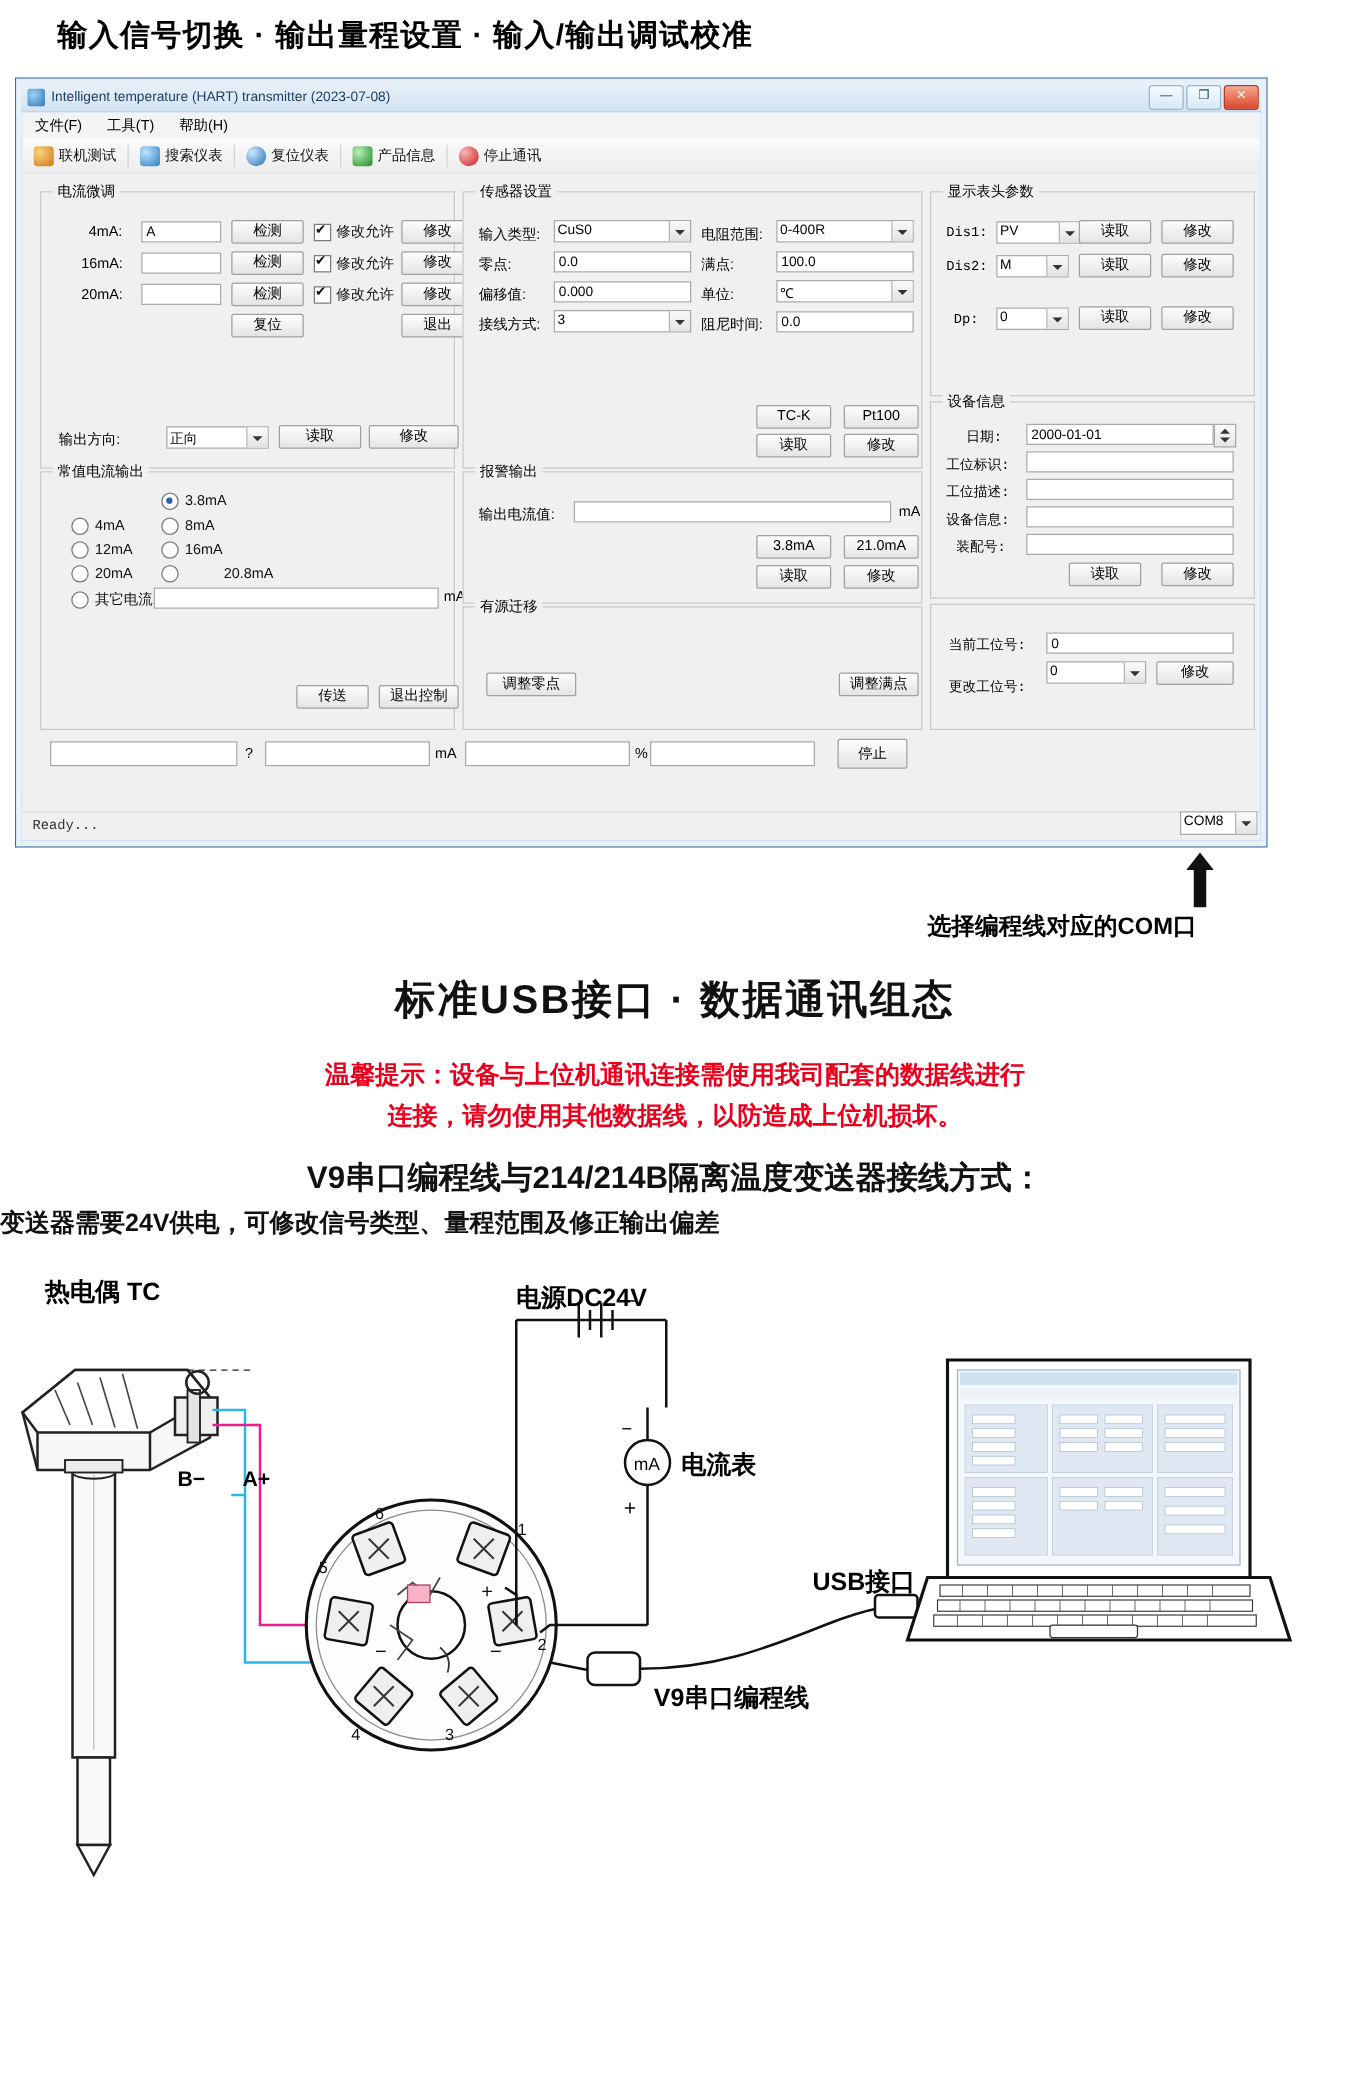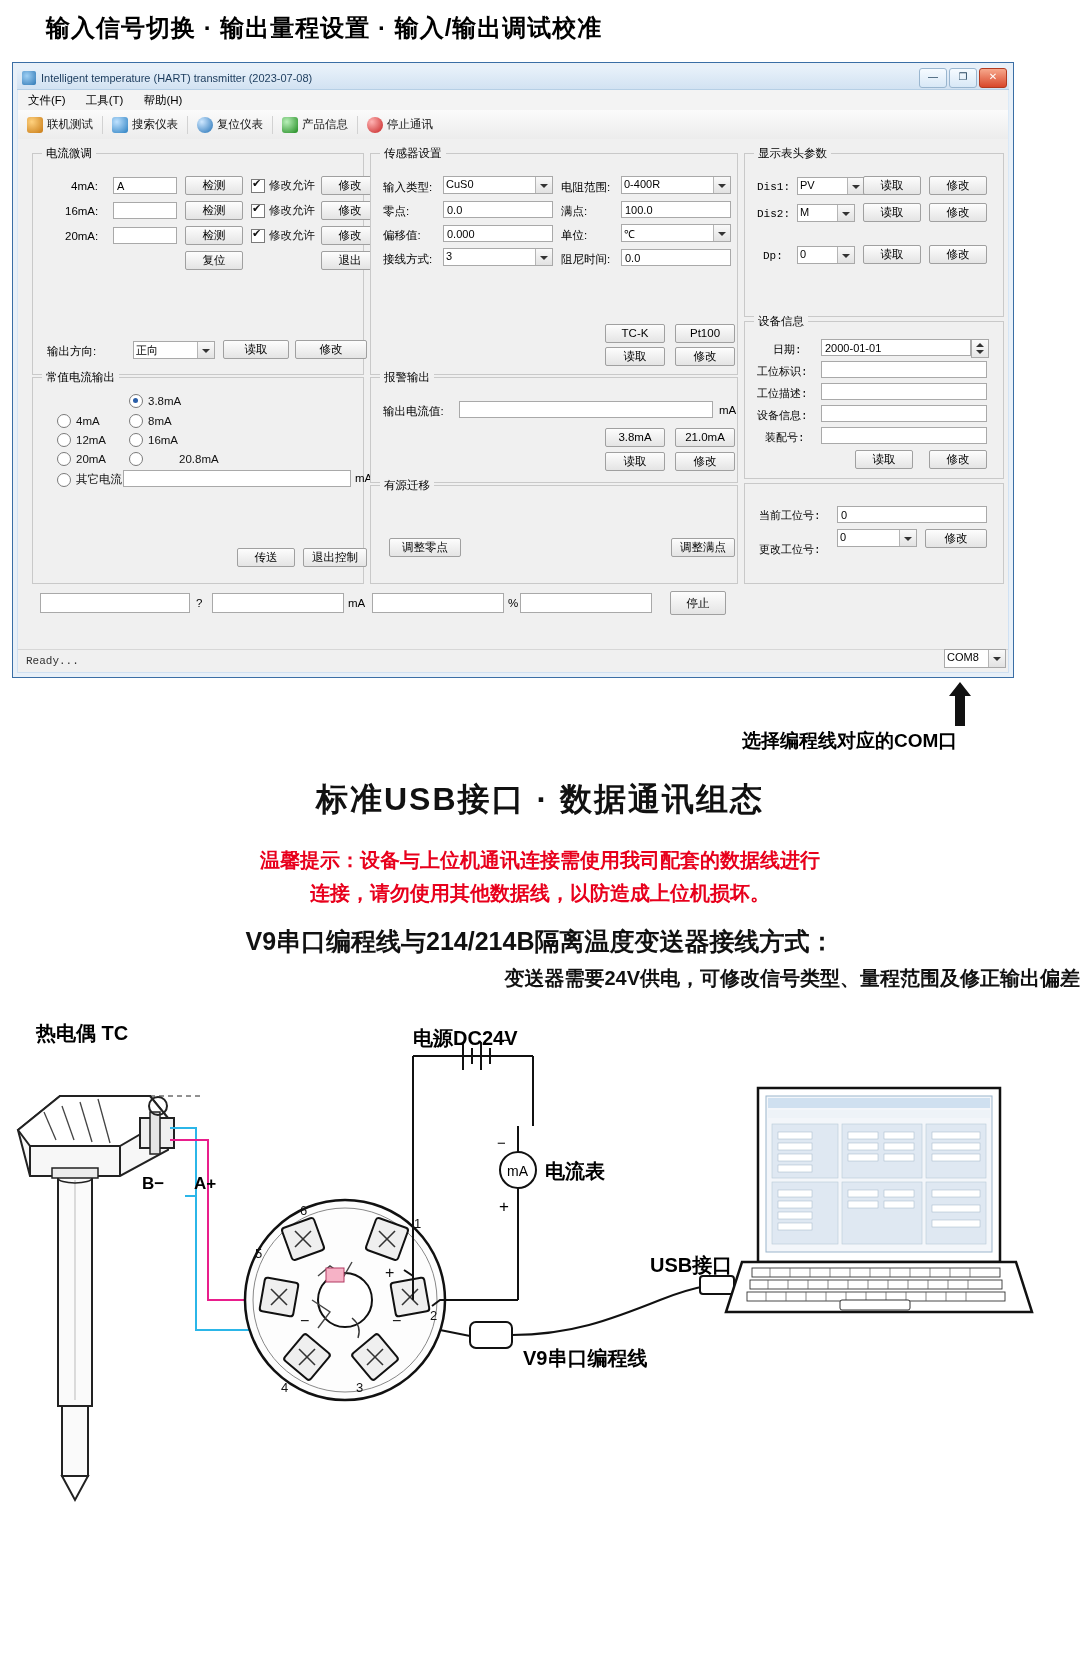--- a/index.html
+++ b/index.html
@@ -150,21 +150,21 @@
   }
   .cap-com {
     position:absolute; left:742px; top:728px; font-size:19px; font-weight:bold; color:#000;
   }
 
   
   .h2 { position:absolute; width:100%; text-align:center; font-weight:bold; }
   .t-usb { top:778px; font-size:32px; letter-spacing:2px; }
   .t-tip { position:absolute; left:0; width:100%; text-align:center; color:#e8001c; font-size:20px; font-weight:bold; line-height:30px; }
   .t-v9 { top:925px; font-size:25px; }
-  .t-sub { position:absolute; left:0; width:100%; text-align:right; font-size:20px; font-weight:bold; top:965px; }
+  .t-sub { position:absolute; left:0; width:100%; text-align:left; font-size:20px; font-weight:bold; top:965px; }
 
   
   .diagram { position:absolute; left:0; top:1000px; width:1080px; height:660px; }
   .dlabel { position:absolute; font-size:20px; font-weight:bold; color:#000; }
   .dlabel.sm { font-size:17px; font-weight:bold; }
 </style>
 </head>
 <body>
 
 <div class="hdr-title">输入信号切换 · 输出量程设置 · 输入/输出调试校准</div>

